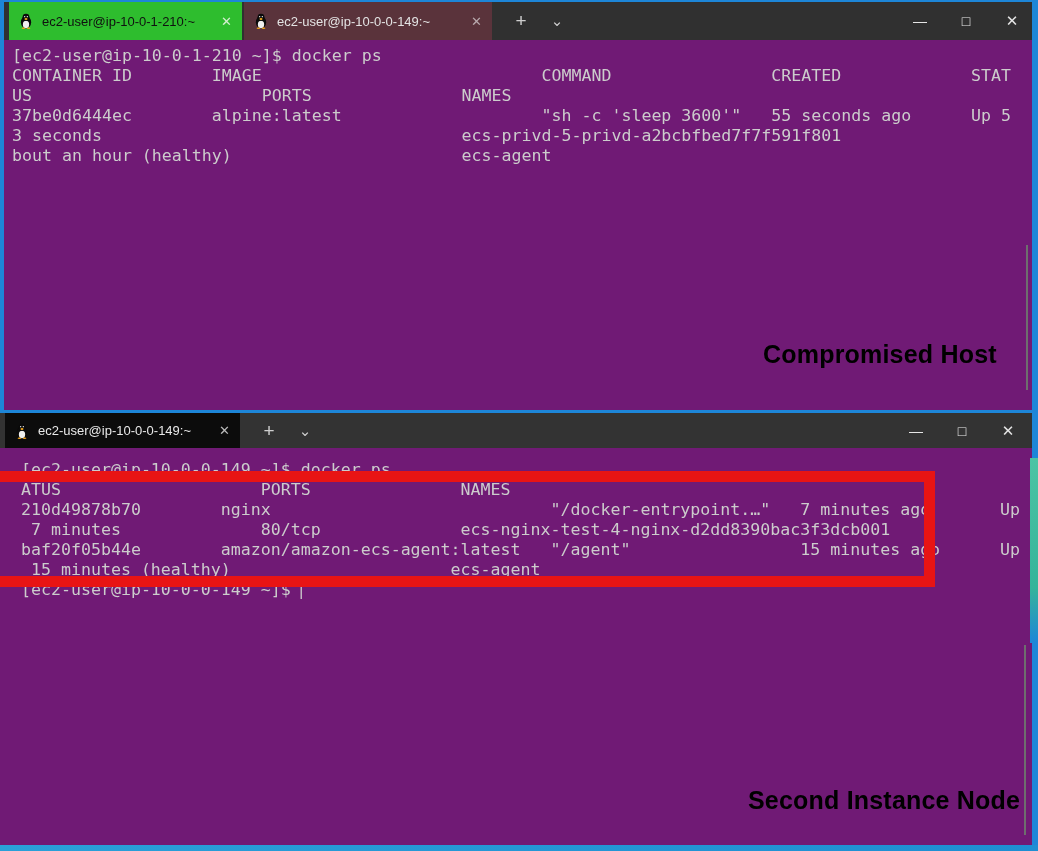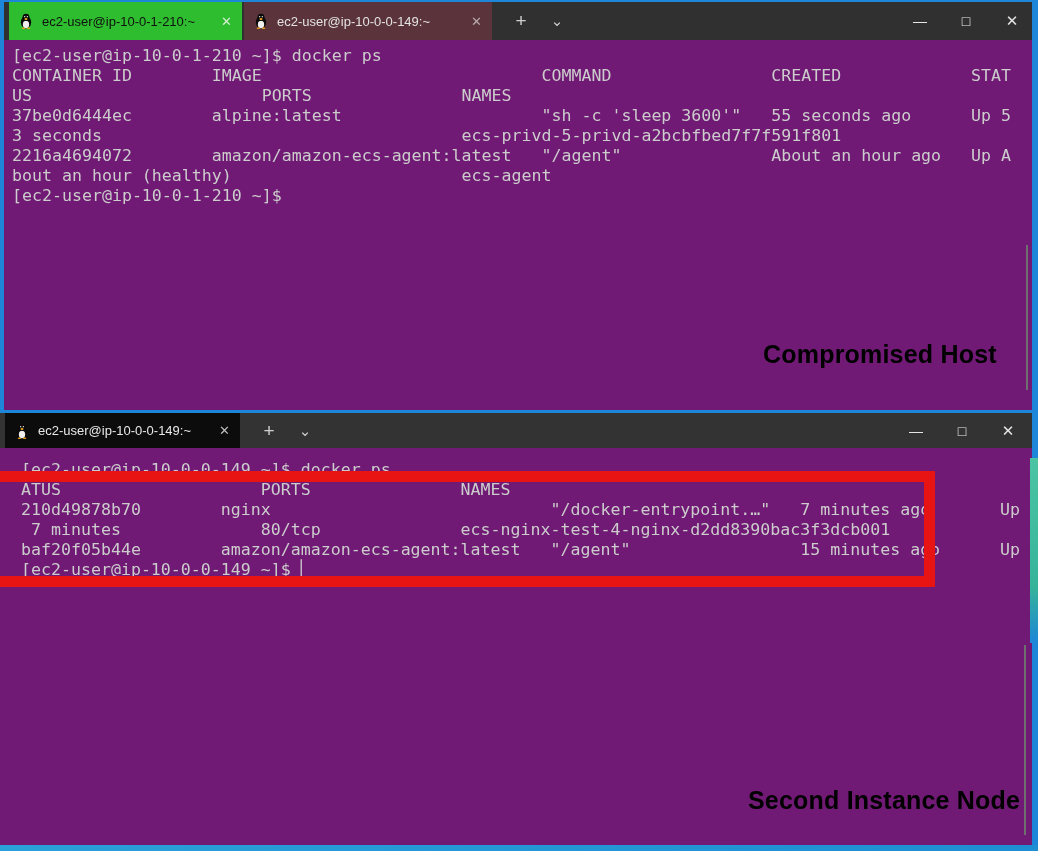--- a/index.html
+++ b/index.html
@@ -100,23 +100,21 @@
     <div class="wbtn min">—</div>
     <div class="wbtn max">□</div>
     <div class="wbtn cls">✕</div>
   </div>
   <div class="term term-top">
     <div class="tl">[ec2-user@ip-10-0-1-210 ~]$ docker ps</div>
     <div class="tl">CONTAINER ID        IMAGE                            COMMAND                CREATED             STAT</div>
     <div class="tl">US                       PORTS               NAMES</div>
     <div class="tl">37be0d6444ec        alpine:latest                    "sh -c 'sleep 3600'"   55 seconds ago      Up 5</div>
     <div class="tl">3 seconds                                    ecs-privd-5-privd-a2bcbfbed7f7f591f801</div>
-    <div class="tl">2216a4694072        amazon/amazon-ecs-agent:latest   "/agent"               About an hour ago   Up A</div>
     <div class="tl">bout an hour (healthy)                       ecs-agent</div>
-    <div class="tl">[ec2-user@ip-10-0-1-210 ~]$</div>
   </div>
 </div>
 <div class="anno anno-top">Compromised Host</div>
 <div class="sb sb-top"></div>
 
 <div class="win win-bottom">
   <div class="tabbar tabbar-bottom">
     <div class="tab tab-black">
       <span class="ticon">
         <svg width="14" height="16" viewBox="0 0 24 28">
@@ -138,20 +136,21 @@
     <div class="wbtn min">—</div>
     <div class="wbtn max">□</div>
     <div class="wbtn cls">✕</div>
   </div>
   <div class="term term-bottom">
     <div class="tl">[ec2-user@ip-10-0-0-149 ~]$ docker ps</div>
     <div class="tl">ATUS                    PORTS               NAMES</div>
     <div class="tl">210d49878b70        nginx                            "/docker-entrypoint.…"   7 minutes ago       Up</div>
     <div class="tl"> 7 minutes              80/tcp              ecs-nginx-test-4-nginx-d2dd8390bac3f3dcb001</div>
     <div class="tl">baf20f05b44e        amazon/amazon-ecs-agent:latest   "/agent"                 15 minutes ago      Up</div>
+    <div class="tl"> 15 minutes (healthy)                      ecs-agent</div>
     <div class="tl"><span>[ec2-user@ip-10-0-0-149 ~]$ </span><span class="cursor">▏</span></div>
   </div>
 </div>
 <div class="hl-rect"></div>
 <div class="anno anno-bottom">Second Instance Node</div>
 <div class="sb sb-bottom"></div>
 
 <div class="desk-teal"></div>
 <div class="taskbar"></div>
 

